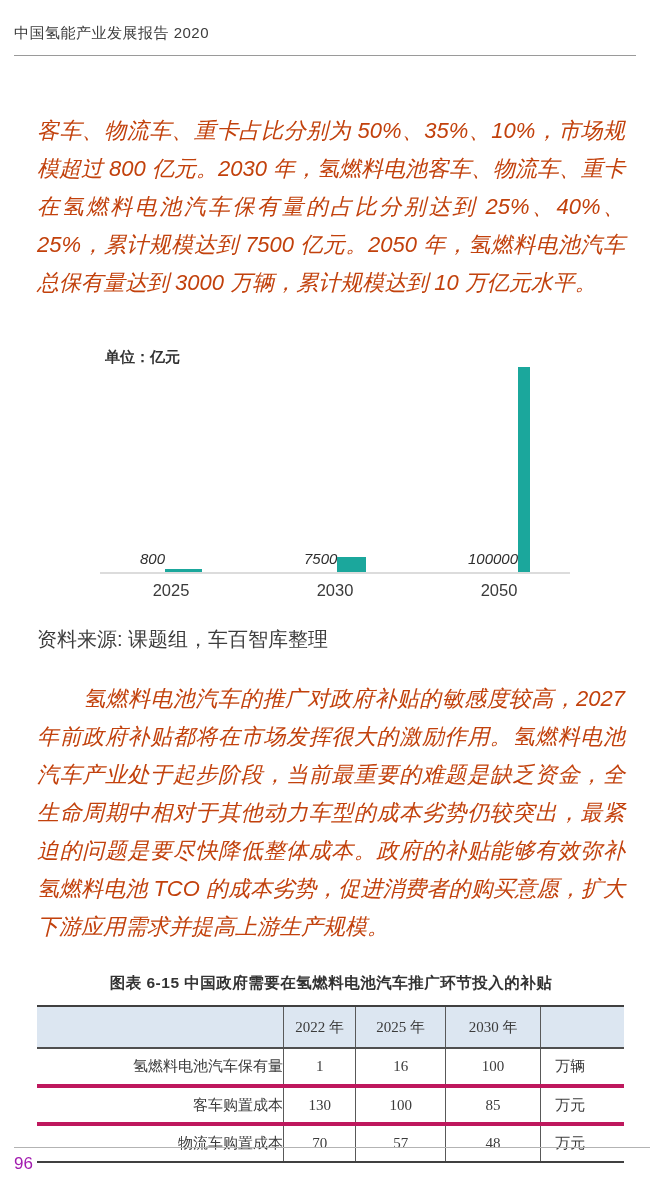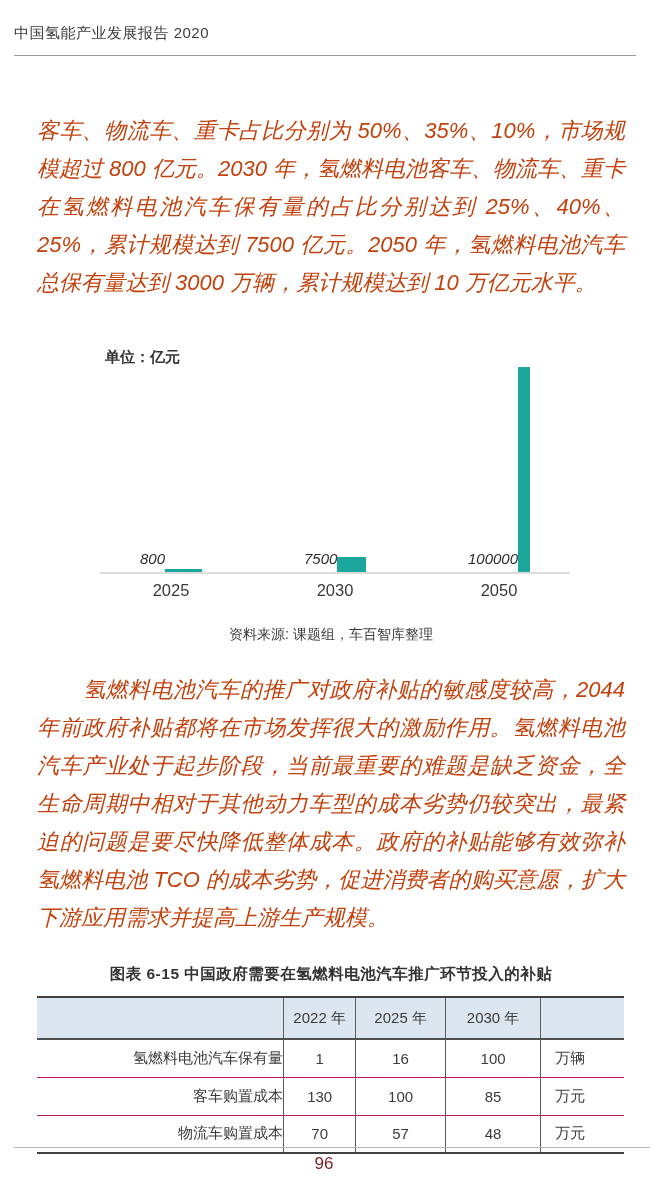--- a/index.html
+++ b/index.html
@@ -58,21 +58,21 @@
   }
   .bar-value { font-size: 15px; color: #2f2f2f; margin-bottom: 5px; }
   .bar { width: 62px; }
   .cats-row {
     display: flex; justify-content: space-between;
     padding: 0 40px; margin-top: 7px; gap: 48px;
   }
   .bar-cat { width: 62px; text-align: center; font-size: 16.5px; color: #3a3a3a; }
   .source-note {
     margin-top: 26px;
-    font-size: 14px; color: #3d3d3d; text-align: center;
+    font-size: 20px; color: #3d3d3d;
   }
   
   .table-title {
     margin-top: 27px;
     text-align: center; font-weight: bold;
     font-size: 15.5px; color: #333333; letter-spacing: 0.5px;
   }
   table.data-table {
     margin-top: 11px;
     width: 587px;
@@ -81,31 +81,31 @@
     border-bottom: 2px solid #404040;
     table-layout: fixed;
     font-size: 15px; color: #3b3b3b;
   }
   table.data-table thead th {
     background: #dce6f1;
     height: 42px;
     font-weight: normal;
     border-bottom: 2px solid #4f4f4f;
   }
-  table.data-table td, table.data-table th { border-left: 1px solid #595959; }
+  table.data-table td, table.data-table th { border-left: 1px solid #595959; font-family: Liberation Serif, serif; }
   table.data-table td:first-child, table.data-table th:first-child { border-left: none; }
-  table.data-table tbody tr + tr td { border-top: 1px solid #be185d; }
+  table.data-table tbody tr + tr td { border-top: 4px solid #be185d; }
   table.data-table tbody td { height: 38px; }
   .cell-label { text-align: right; padding-left: 10px; }
   .cell-num { text-align: center; }
   .cell-unit { text-align: left; padding-left: 14px; }
   
   .page-footer { position: absolute; left: 0; right: 0; top: 1147px; }
   .footer-rule { border: none; border-top: 1px solid #b3b3b3; margin-left: 14px; }
-  .page-number { margin: 6px 16px 0 14px; font-size: 17px; color: #7f1d1d; text-align: center; }
+  .page-number { margin: 6px 16px 0 14px; font-size: 17px; color: #a21caf; }
 </style>
 </head>
 <body>
 
 <div class="page-header">
   <div class="title">中国氢能产业发展报告 2020</div>
 </div>
 <hr class="header-rule">
 
 <div class="content">
@@ -131,21 +131,21 @@
       </div>
     <div class="cats-row" id="cats-row">
         <div class="bar-cat">2025</div>
         <div class="bar-cat">2030</div>
         <div class="bar-cat">2050</div>
       </div>
   </div>
 
   <div class="source-note">资料来源: 课题组，车百智库整理</div>
 
-  <p class="body-paragraph indented">氢燃料电池汽车的推广对政府补贴的敏感度较高，2044 年前政府补贴都将在市场发挥很大的激励作用。氢燃料电池汽车产业处于起步阶段，当前最重要的难题是缺乏资金，全生命周期中相对于其他动力车型的成本劣势仍较突出，最紧迫的问题是要尽快降低整体成本。政府的补贴能够有效弥补氢燃料电池 TCO 的成本劣势，促进消费者的购买意愿，扩大下游应用需求并提高上游生产规模。</p>
+  <p class="body-paragraph indented">氢燃料电池汽车的推广对政府补贴的敏感度较高，2027 年前政府补贴都将在市场发挥很大的激励作用。氢燃料电池汽车产业处于起步阶段，当前最重要的难题是缺乏资金，全生命周期中相对于其他动力车型的成本劣势仍较突出，最紧迫的问题是要尽快降低整体成本。政府的补贴能够有效弥补氢燃料电池 TCO 的成本劣势，促进消费者的购买意愿，扩大下游应用需求并提高上游生产规模。</p>
 
   <div class="table-title">图表 6-15 中国政府需要在氢燃料电池汽车推广环节投入的补贴</div>
 
   <table class="data-table">
     <thead>
       <tr id="table-head-row">
           <th style="width: 42%;"></th>
           <th style="width: 12.3%;">2022 年</th>
           <th style="width: 15.3%;">2025 年</th>
           <th style="width: 16.2%;">2030 年</th>

